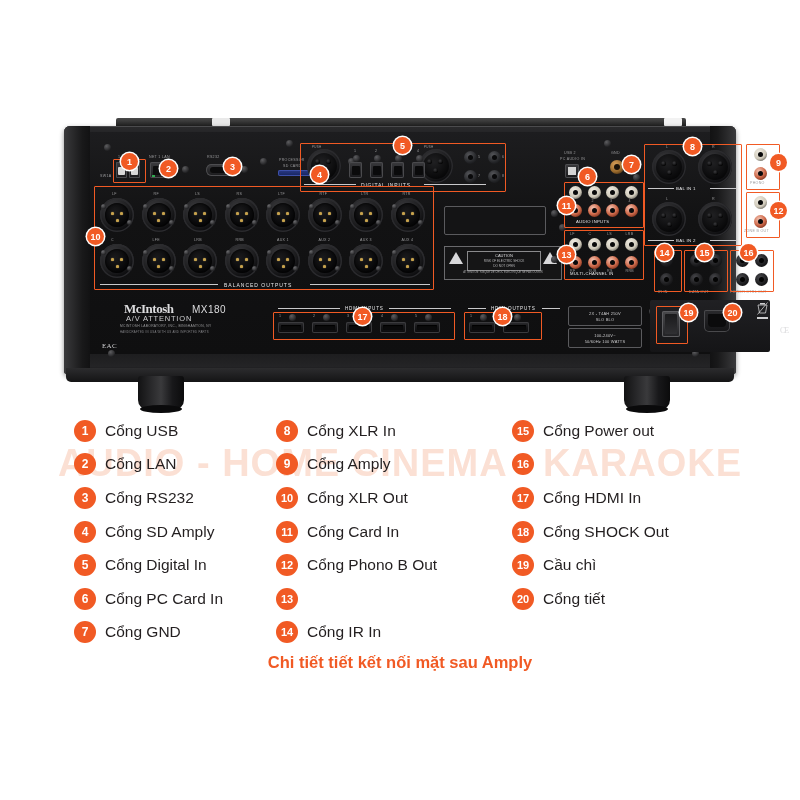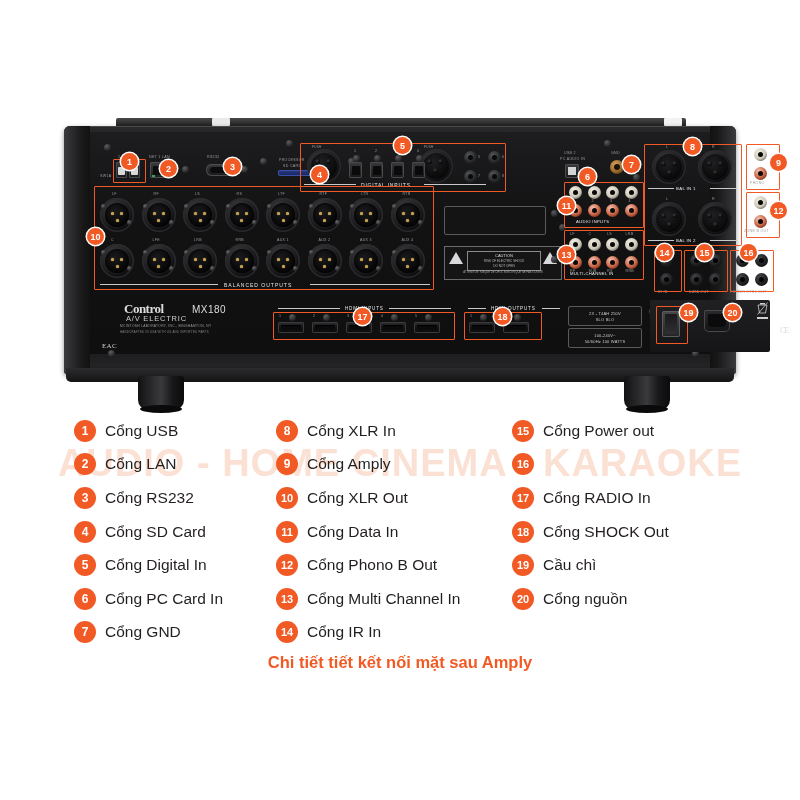--- a/index.html
+++ b/index.html
@@ -560,23 +560,23 @@
 
   <div class="hl" style="left:666px;top:132px;width:42px;height:40px;"></div>
   <div class="badge badge-photo" style="left:676px;top:126px;">16</div>
   <div class="trsjack" style="left:672px;top:136px;"></div>
   <div class="trsjack" style="left:691px;top:136px;"></div>
   <div class="trsjack" style="left:672px;top:155px;"></div>
   <div class="trsjack" style="left:691px;top:155px;"></div>
   <div class="plabel plabel-sm" style="left:666px;top:172px;">POWER CTRL OUT</div>
   <div class="screw" style="left:585px;top:190px;"></div>
 
-  <div class="brand" style="left:60px;top:183px;font-size:13px;font-weight:bold;letter-spacing:-.5px;">Control</div>
+  <div class="brand" style="left:60px;top:183px;font-size:13px;font-weight:bold;letter-spacing:-.5px;">McIntosh</div>
   <div class="brand" style="left:128px;top:186px;font-size:10px;font-family:'Liberation Sans', sans-serif;letter-spacing:.5px;">MX180</div>
-  <div class="brand" style="left:62px;top:196px;font-size:7.5px;font-family:'Liberation Sans', sans-serif;letter-spacing:.8px;color:#cfcfd1;">A/V ELECTRIC</div>
+  <div class="brand" style="left:62px;top:196px;font-size:7.5px;font-family:'Liberation Sans', sans-serif;letter-spacing:.8px;color:#cfcfd1;">A/V ATTENTION</div>
   <div class="plabel plabel-sm" style="left:56px;top:206px;font-size:3.3px;">MCINTOSH LABORATORY, INC., BINGHAMTON, NY</div>
   <div class="plabel plabel-sm" style="left:56px;top:212px;font-size:2.8px;color:#86868a;">HANDCRAFTED IN USA WITH US AND IMPORTED PARTS</div>
   <div class="plabel" style="left:38px;top:224px;font-size:7px;color:#cfcfd1;font-family:'Liberation Serif',serif;">EAC</div>
 
   <div class="plabel plabel-w" style="left:281px;top:188px;font-size:4.6px;letter-spacing:.8px;">HDMI INPUTS</div>
   <div style="position:absolute;left:214px;top:190px;width:62px;height:1px;background:#c9c9cb;"></div>
   <div style="position:absolute;left:325px;top:190px;width:62px;height:1px;background:#c9c9cb;"></div>
   <div class="hl" style="left:209px;top:194px;width:180px;height:26px;"></div>
   <div class="badge badge-photo" style="left:290px;top:190px;">17</div>
   <div id="hdmi-in">
@@ -649,21 +649,21 @@
       <div class="litem">
         <div class="badge badge-legend">2</div>
         <div class="ltext">Cổng LAN</div>
       </div>
       <div class="litem">
         <div class="badge badge-legend">3</div>
         <div class="ltext">Cổng RS232</div>
       </div>
       <div class="litem">
         <div class="badge badge-legend">4</div>
-        <div class="ltext">Cổng SD Card</div>
+        <div class="ltext">Cổng SD Amply</div>
       </div>
       <div class="litem">
         <div class="badge badge-legend">5</div>
         <div class="ltext">Cổng Digital In</div>
       </div>
       <div class="litem">
         <div class="badge badge-legend">6</div>
         <div class="ltext">Cổng PC Card In</div>
       </div>
       <div class="litem">
@@ -679,55 +679,54 @@
       <div class="litem">
         <div class="badge badge-legend">9</div>
         <div class="ltext">Cổng Amply</div>
       </div>
       <div class="litem">
         <div class="badge badge-legend" style="font-size: 11px;">10</div>
         <div class="ltext">Cổng XLR Out</div>
       </div>
       <div class="litem">
         <div class="badge badge-legend" style="font-size: 11px;">11</div>
-        <div class="ltext">Cổng Data In</div>
+        <div class="ltext">Cổng Card In</div>
       </div>
       <div class="litem">
         <div class="badge badge-legend" style="font-size: 11px;">12</div>
         <div class="ltext">Cổng Phono B Out</div>
       </div>
       <div class="litem">
         <div class="badge badge-legend" style="font-size: 11px;">13</div>
-        <div class="ltext">Cổng Multi Channel In</div>
       </div>
       <div class="litem">
         <div class="badge badge-legend" style="font-size: 11px;">14</div>
         <div class="ltext">Cổng IR In</div>
       </div>
     </div>
   <div class="lcol" id="lcol-2" style="left:512px;">
       <div class="litem">
         <div class="badge badge-legend" style="font-size: 11px;">15</div>
         <div class="ltext">Cổng Power out</div>
       </div>
       <div class="litem">
         <div class="badge badge-legend" style="font-size: 11px;">16</div>
       </div>
       <div class="litem">
         <div class="badge badge-legend" style="font-size: 11px;">17</div>
-        <div class="ltext">Cổng RADIO In</div>
+        <div class="ltext">Cổng HDMI In</div>
       </div>
       <div class="litem">
         <div class="badge badge-legend" style="font-size: 11px;">18</div>
         <div class="ltext">Cổng SHOCK Out</div>
       </div>
       <div class="litem">
         <div class="badge badge-legend" style="font-size: 11px;">19</div>
         <div class="ltext">Cầu chì</div>
       </div>
       <div class="litem">
         <div class="badge badge-legend" style="font-size: 11px;">20</div>
-        <div class="ltext">Cổng nguồn</div>
+        <div class="ltext">Cổng tiết</div>
       </div>
     </div>
 </div>
 
 <div id="caption">Chi tiết tiết kết nối mặt sau Amply</div>
 
 </body></html>

